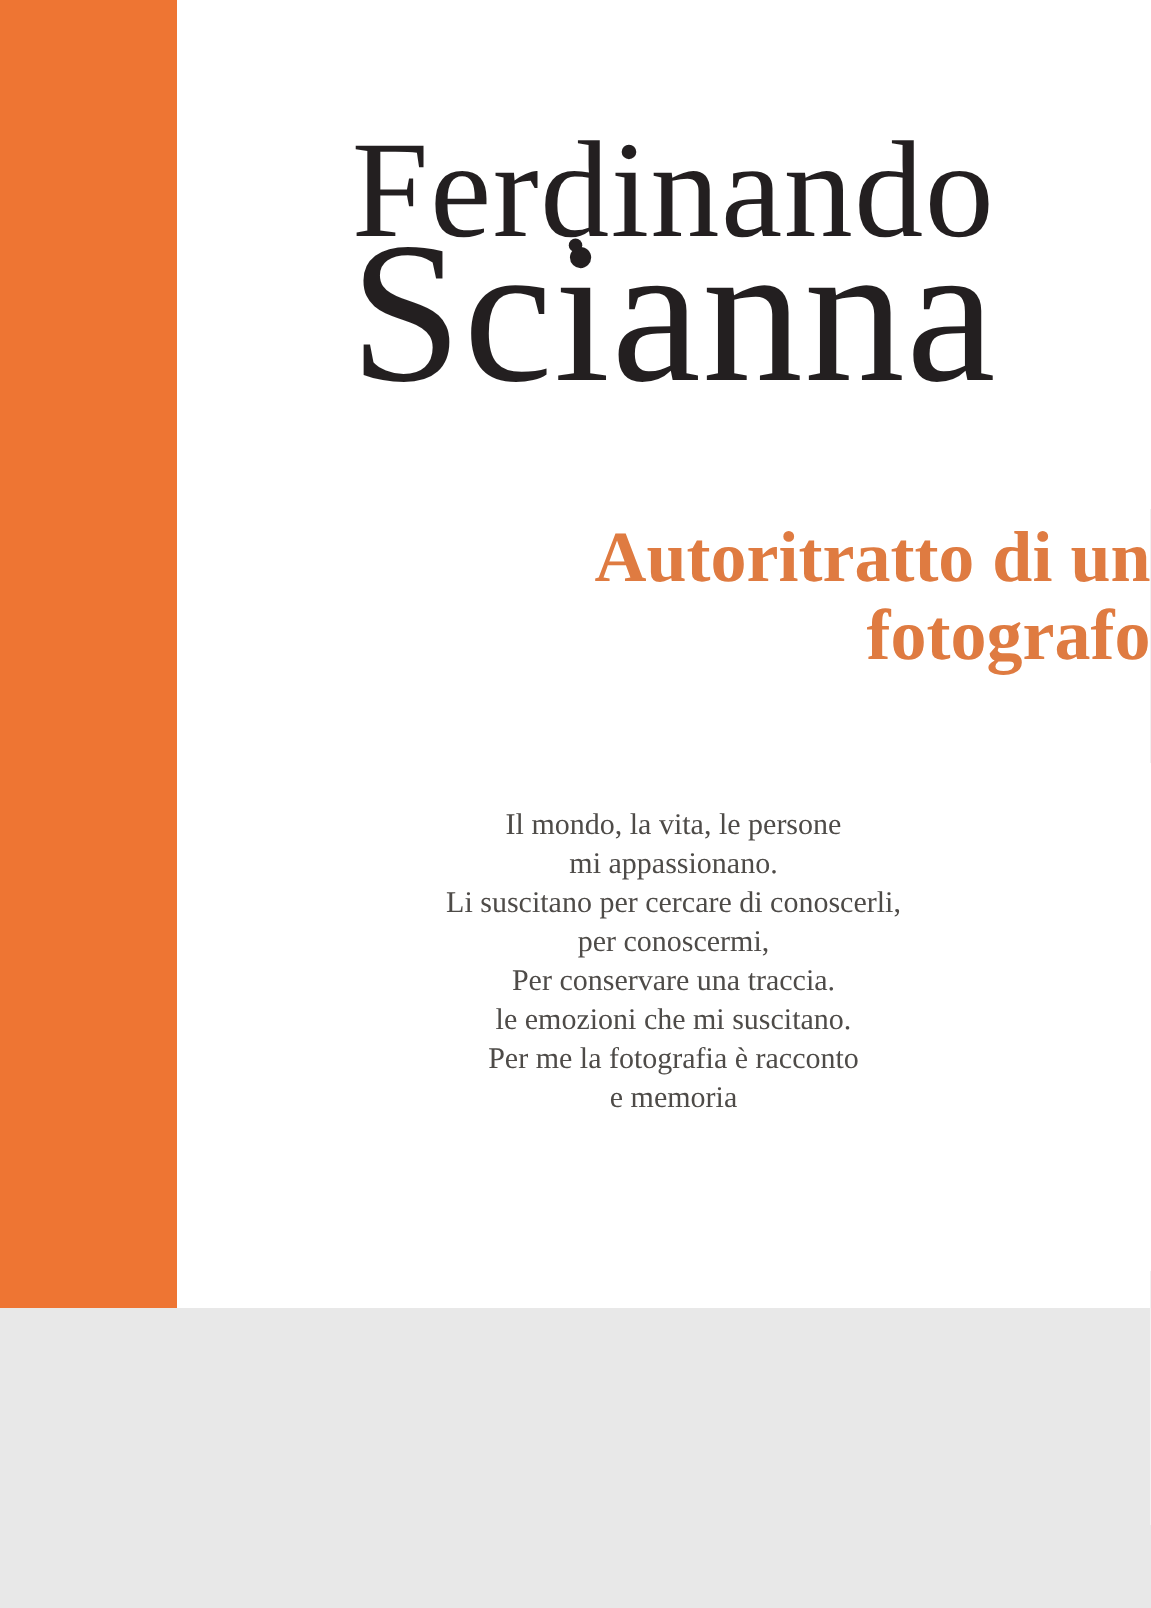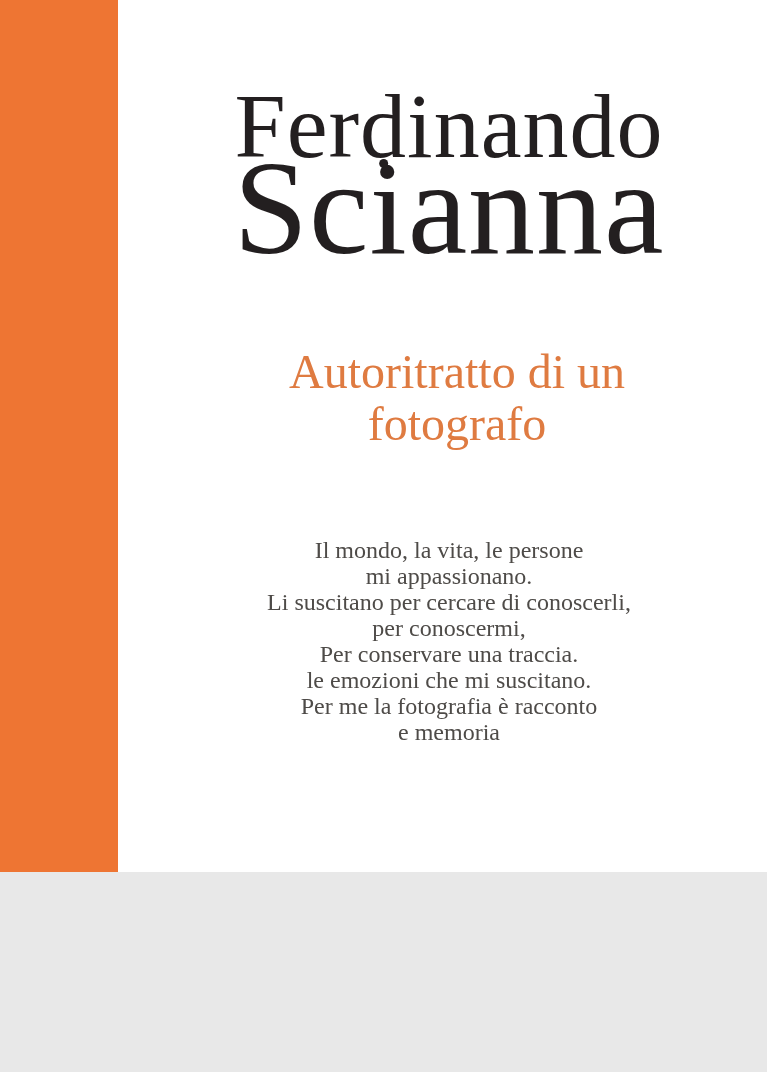--- a/index.html
+++ b/index.html
@@ -78,37 +78,38 @@
     border-radius: 50%;
     background: currentColor;
   }
 
   
   .subtitle {
     position: absolute;
     top: 346px;
     left: 16px;
     right: 0;
-    font-weight: normal;
+    font-weight: bold;
     color: var(--title-orange);
+    text-align: right;
   }
   .subtitle span {
     display: block;
     font-size: 48px;
     line-height: 52px;
   }
 
   
   .quote {
     position: absolute;
     top: 537px;
     left: 0;
     right: 0;
     color: var(--quote-gray);
-    font-size: 24px;
+    font-size: 20px;
     line-height: 26px;
   }
   .quote span { display: block; }
 
   
   .publisher {
     position: absolute;
     top: 967px;
     left: 0;
     right: 0;

